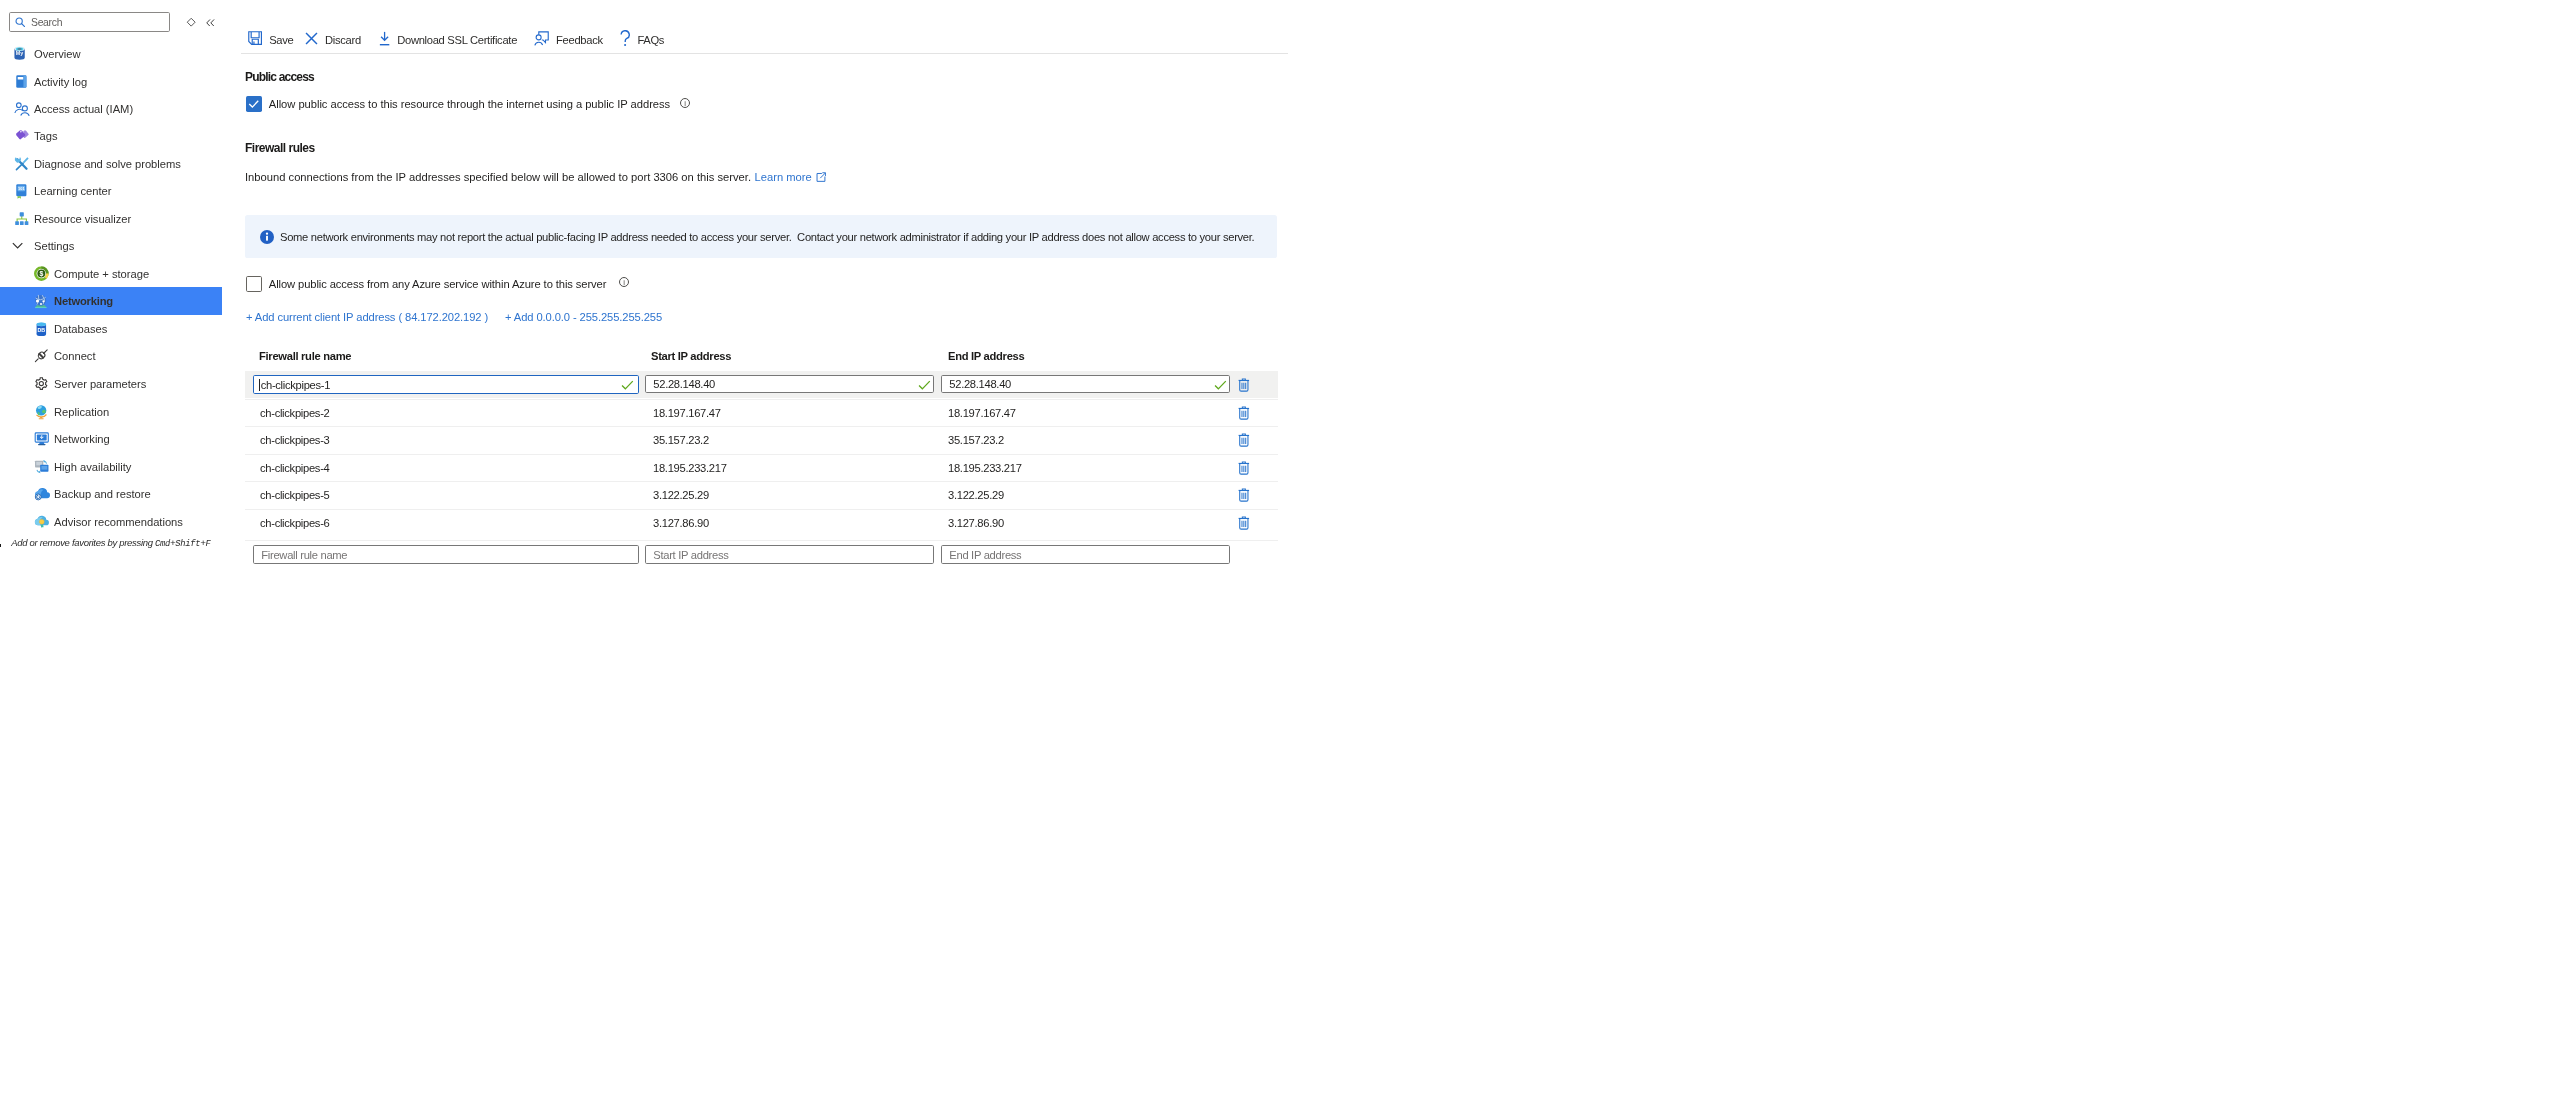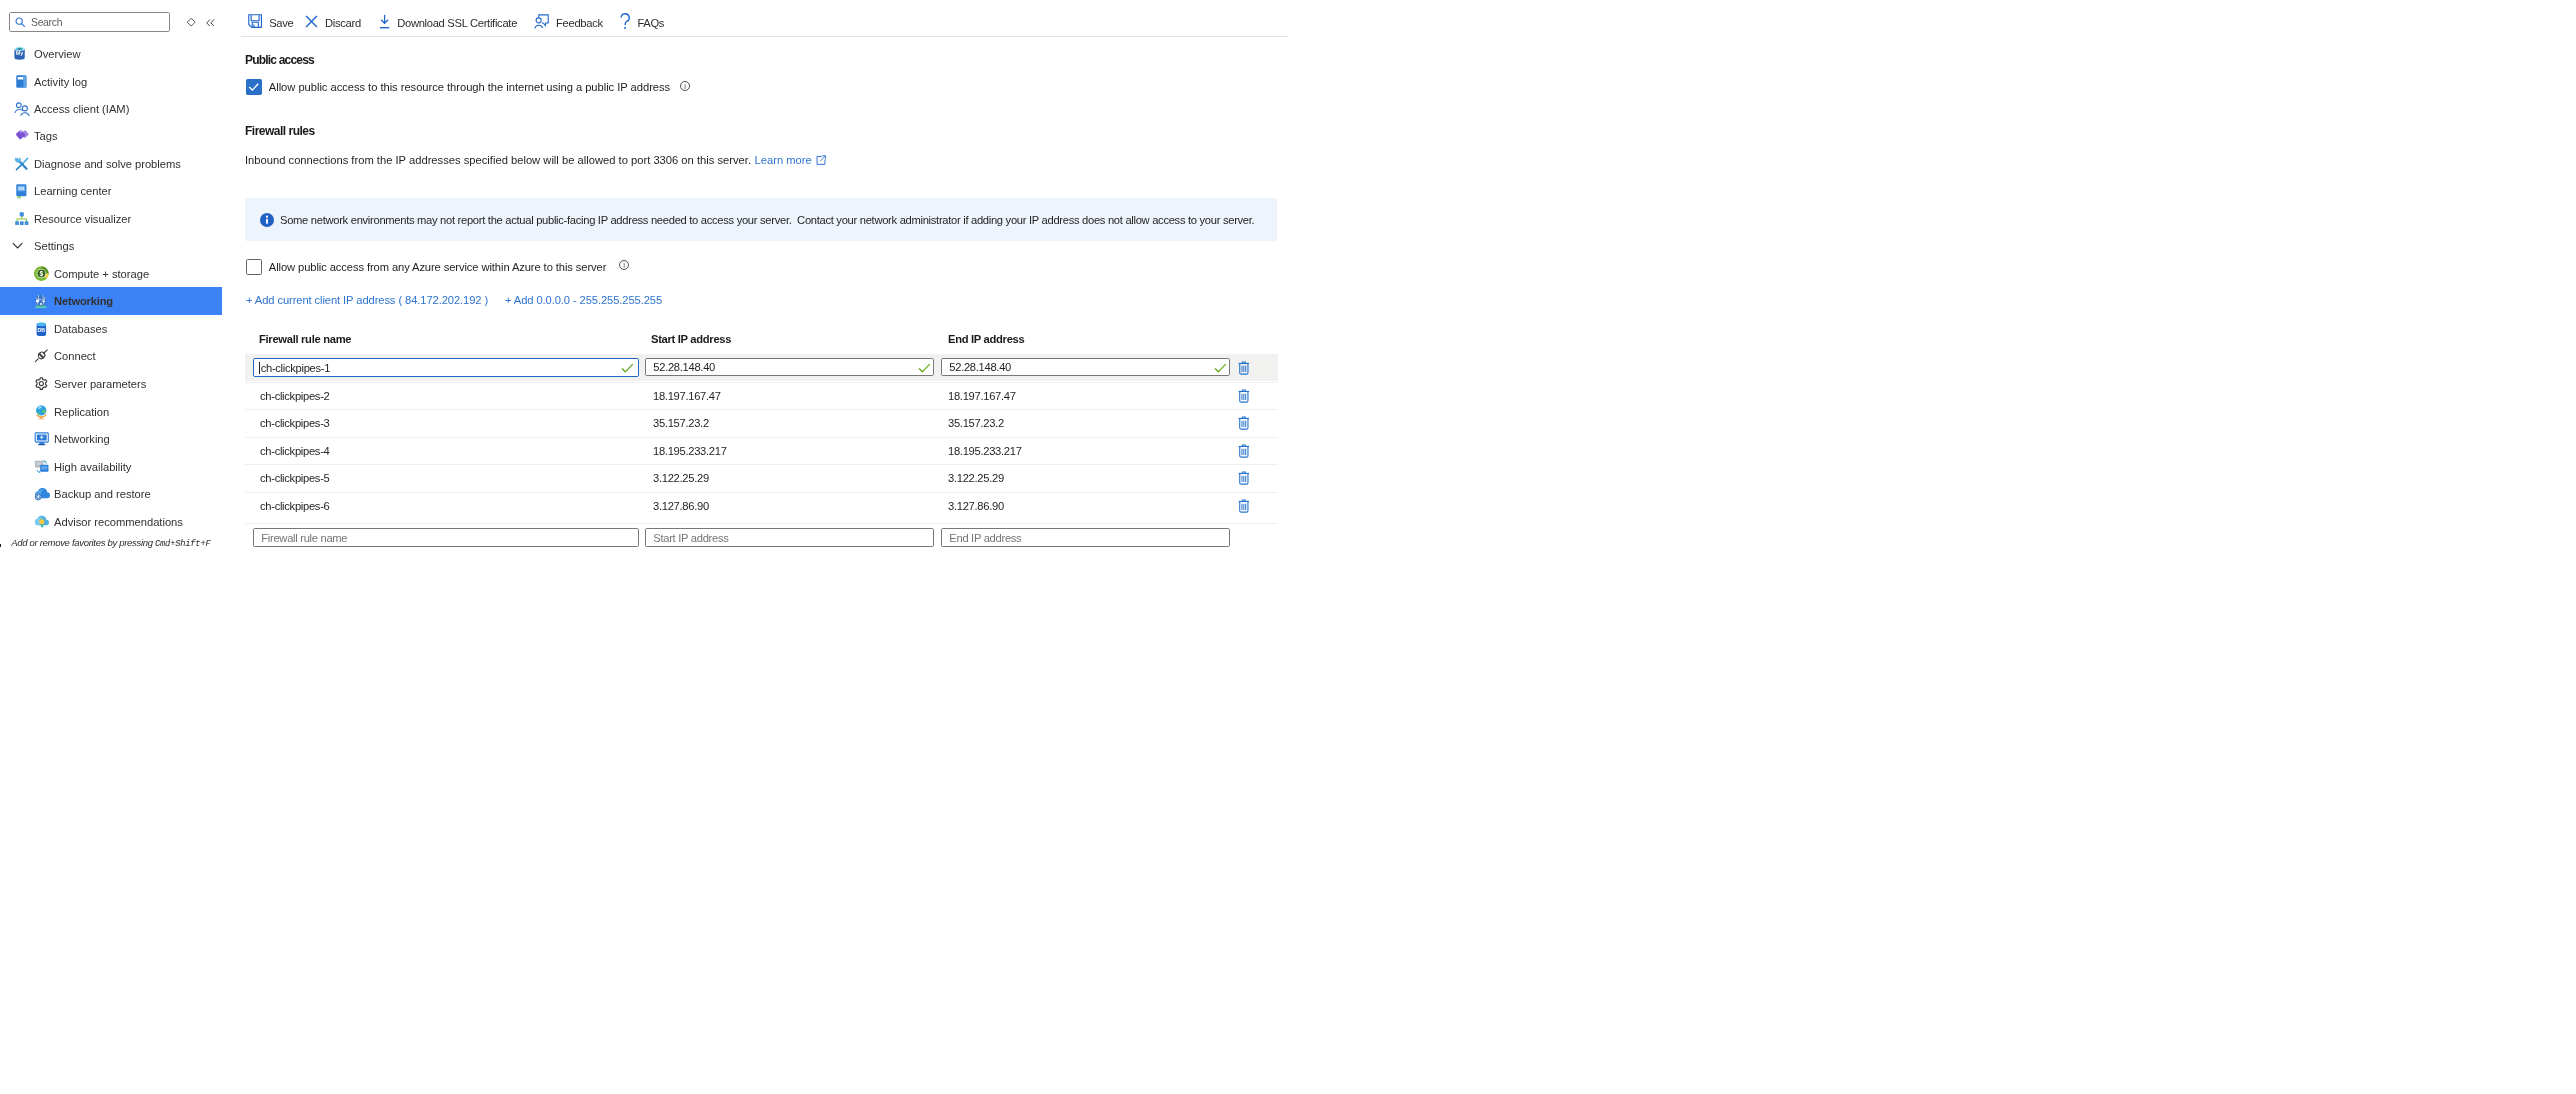--- a/index.html
+++ b/index.html
@@ -15,21 +15,21 @@
   .menuitem .ico { position:absolute; left:14px; top:50%; transform:translateY(-50%); width:15.5px; height:15.5px; }
   .menuitem .ico svg { display:block; }
   .menuitem .lbl { position:absolute; left:34px; top:50%; transform:translateY(-50%); white-space:nowrap; }
   .menuitem.sub .ico { left:34px; }
   .menuitem.sub .lbl { left:54px; }
   .menuitem.sel { background:#3b82f6; width:222px; }
   .menuitem.sel .lbl { font-weight:bold; letter-spacing:-0.2px; }
   #footnote { position:absolute; left:11.2px; top:537px; font-size:9.5px; font-style:italic; color:#2b2b2b;
     white-space:nowrap; letter-spacing:-0.3px;}
   #footnote .mono { font-family:"Liberation Mono", monospace; font-size:8.8px;text-align:center; }
-  #content { position:absolute; left:0; top:0; width:1288px; height:547px; }
+  #content { position:absolute; left:0; top:17px; width:1288px; height:547px; }
   #toolbar-div { position:absolute; left:241px; top:36px; width:1047px; height:0.9px; background:#e3e3e3; }
   .tbtn { position:absolute; top:0; height:45px; display:flex; align-items:center;
     font-size:11.2px; letter-spacing:-0.3px; color:#2d2c2b; white-space:nowrap; }
   .tbtn svg { margin-right:7px; margin-top:-2.6px; }
   h2.sect { position:absolute; font-size:12px; font-weight:bold; color:#1b1a19; white-space:nowrap;}
   .bodyline { position:absolute; font-size:11.2px; letter-spacing:0px; color:#201f1e; white-space:nowrap; display:flex; align-items:center;}
   a.lnk { color:#2e74cf; text-decoration:none; margin-left:3.5px;}
   .biglnk { position:absolute; font-size:11.2px; letter-spacing:-0.1px; color:#2e74cf; white-space:nowrap; }
   .cbrow { position:absolute; display:flex; align-items:center; }
   .cbox { width:15.5px; height:15.5px; border-radius:1.7px; flex:none; }
@@ -270,21 +270,21 @@
       <span class="ico">
         <svg width="16.4" height="14.7" viewBox="0 0 19 17">
 <g fill="none" stroke="#2e74cf" stroke-width="1.3">
 <circle cx="5.6" cy="4.6" r="2.7"></circle>
 <path d="M1 13.6 a5.4 5.4 0 0 1 9.2 -2.6"></path>
 <circle cx="12.6" cy="8.3" r="2.9"></circle>
 <path d="M7.8 16.6 a5.2 5.2 0 0 1 9.8 0.4"></path>
 </g>
 </svg>
       </span>
-      <span class="lbl">Access client (IAM)</span>
+      <span class="lbl">Access actual (IAM)</span>
     </div>
 <div class="menuitem" style="top:122px">
       <span class="ico">
         <svg width="15.5" height="14.7" viewBox="0 0 18 17">
 <g transform="rotate(-40 9 8.5)">
 <path d="M8.9 4.6 h4.6 l1.3 1.3 v4.7 a1.1 1.1 0 0 1 -1.1 1.1 h-4.8 a1.1 1.1 0 0 1 -1.1 -1.1 v-4.9 z" fill="#a087e0" transform="translate(1.6 1.2)"></path>
 <path d="M5.6 2.6 h5.8 l1.5 1.5 v5.7 a1.2 1.2 0 0 1 -1.2 1.2 h-6.1 a1.2 1.2 0 0 1 -1.2 -1.2 v-6 z" fill="#7b52d3"></path>
 <circle cx="11.2" cy="4.3" r="0.95" fill="#e4dcf6"></circle>
 <circle cx="13.4" cy="6.4" r="0.85" fill="#cbbcee"></circle>
 </g>

